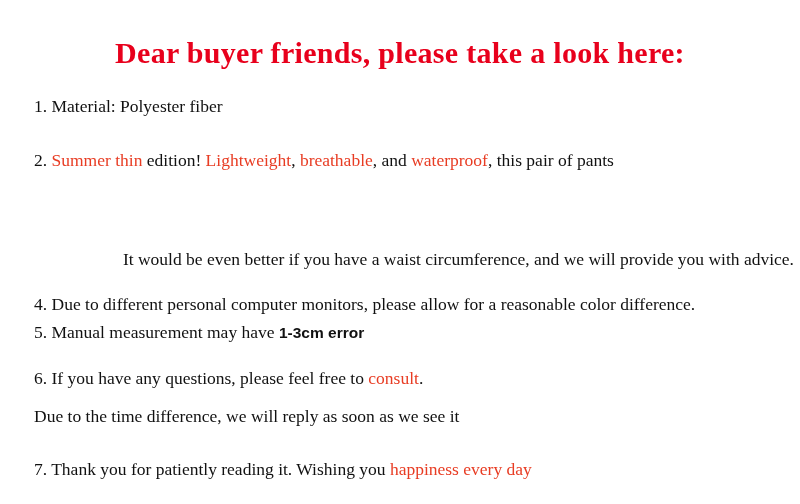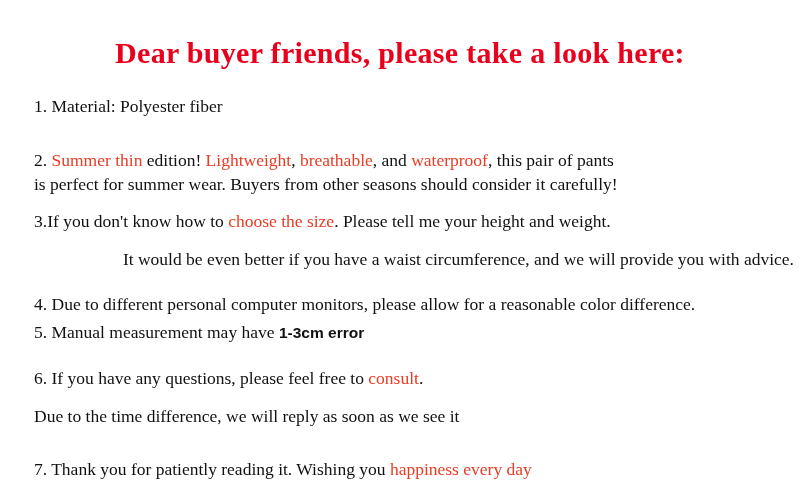--- a/index.html
+++ b/index.html
@@ -62,22 +62,20 @@
 </style>
 </head>
 <body>
 
 <div class="page">
 
   <div class="title">Dear buyer friends, please take a look here:</div>
 
   <div class="line l1"><span>1. Material: Polyester fiber</span></div>
   <div class="line l2"><span>2. </span><span class="red">Summer thin</span><span> edition! </span><span class="red">Lightweight</span><span>, </span><span class="red">breathable</span><span>, and </span><span class="red">waterproof</span><span>, this pair of pants</span></div>
-  <div class="line l3"><span> is perfect for summer wear. Buyers from other seasons should consider it carefully!</span></div>
-  <div class="line l4"><span>3.If you don't know how to </span><span class="red">choose the size</span><span>. Please tell me your height and weight.</span></div>
   <div class="line l5"><span>It would be even better if you have a waist circumference, and we will provide you with advice.</span></div>
   <div class="line l6"><span>4. Due to different personal computer monitors, please allow for a reasonable color difference.</span></div>
   <div class="line l7"><span>5. Manual measurement may have </span><span class="bold">1-3cm error</span></div>
   <div class="line l8"><span>6. If you have any questions, please feel free to </span><span class="red">consult</span><span>.</span></div>
   <div class="line l9"><span>Due to the time difference, we will reply as soon as we see it</span></div>
   <div class="line l10"><span>7. Thank you for patiently reading it. Wishing you </span><span class="red">happiness every day</span></div>
 
 </div>
 
 </body></html>

